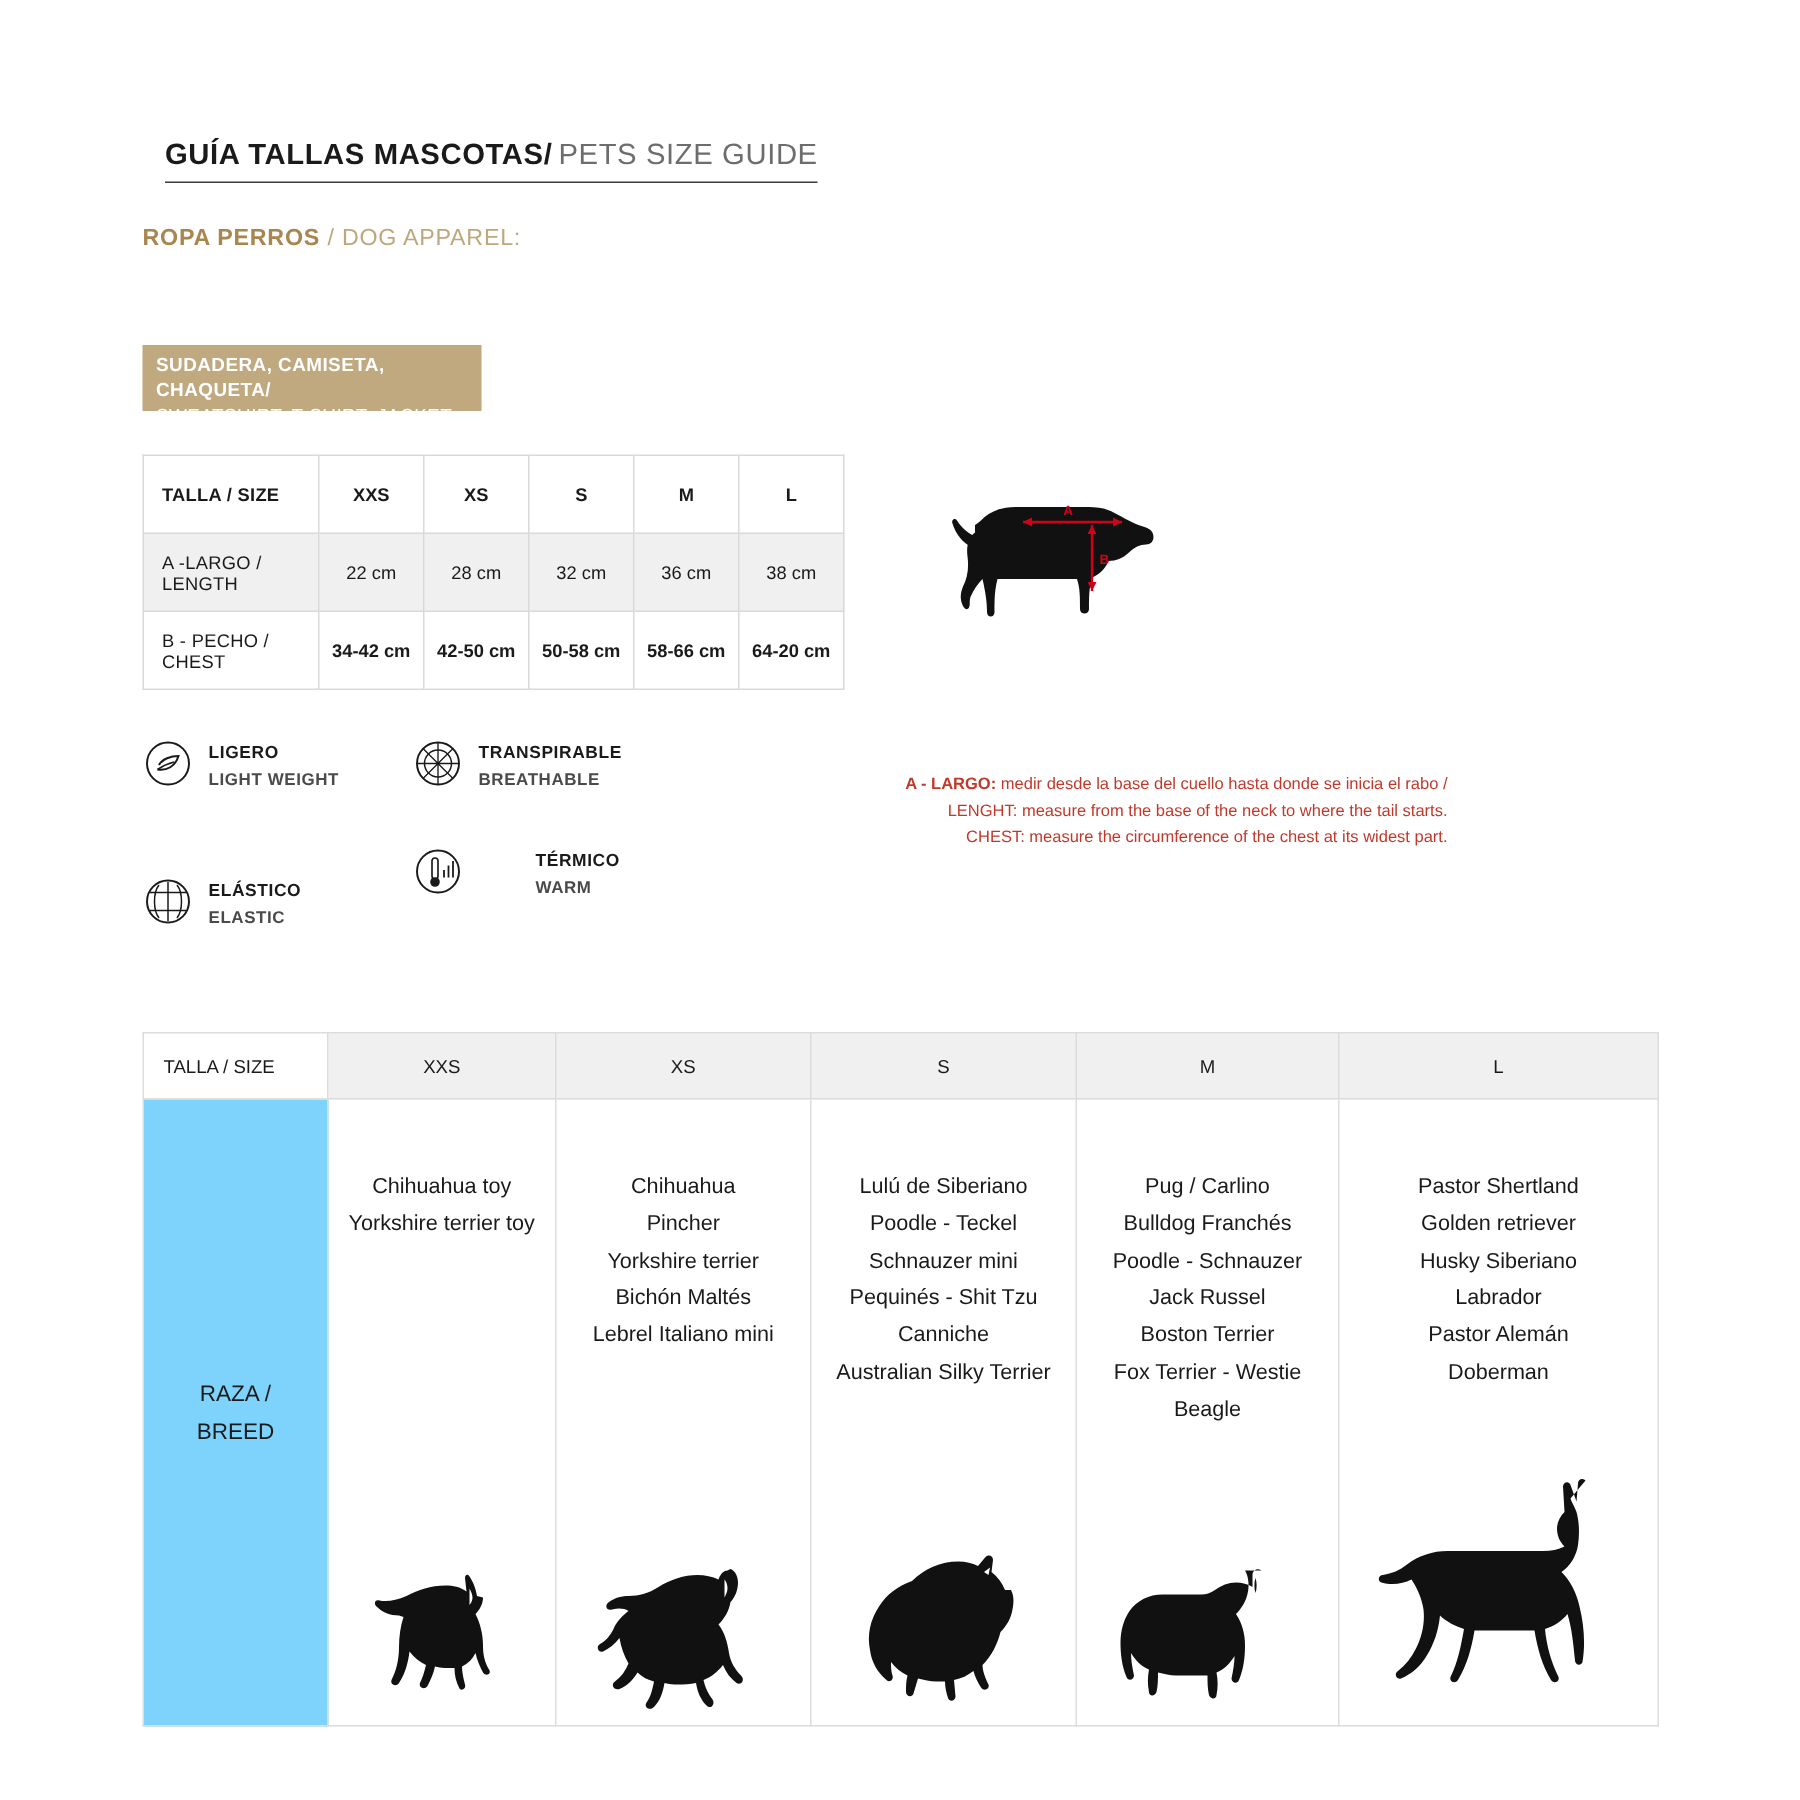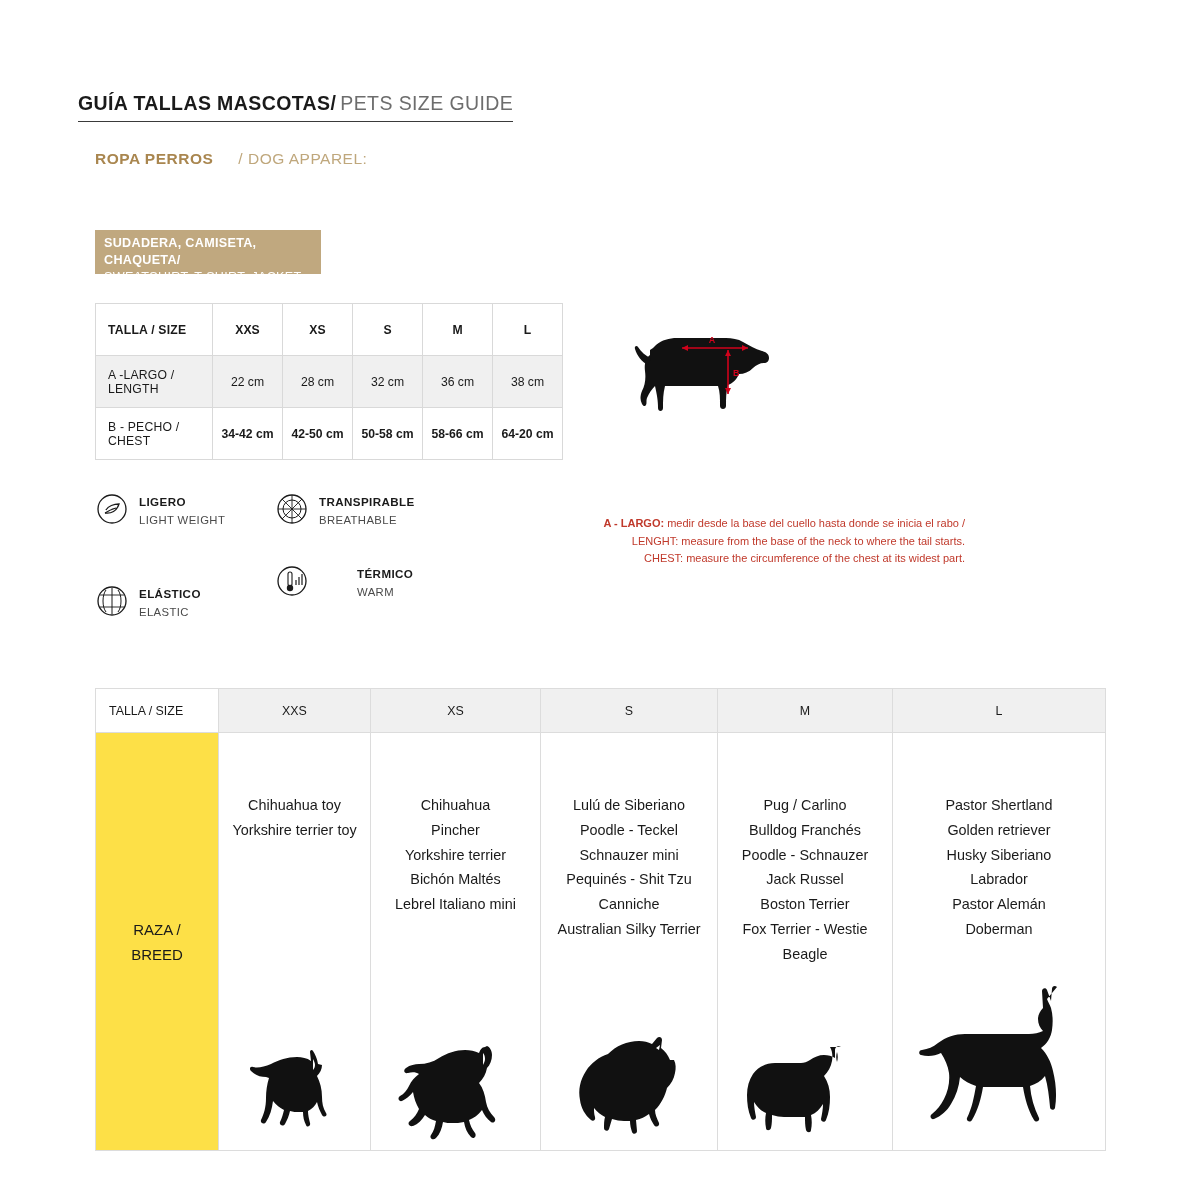--- a/index.html
+++ b/index.html
@@ -13,38 +13,38 @@
   #page {
     position: relative;
     width: 1200px; height: 1200px;
     background: #fff;
     overflow: hidden;
   }
 
   
   .title-wrap {
     position: absolute;
-    left: 78px; top: 92px;
+    left: 110px; top: 92px;
     display: flex; align-items: flex-end;
     border-bottom: 1.5px solid #3a3a3a;
     padding-bottom: 6px;
   }
   .title-es {
     font-size: 19.5px; font-weight: bold; letter-spacing: 0.4px;
     color: #1a1a1a;
   }
   .title-en {
     font-size: 19.5px; font-weight: normal; letter-spacing: 0.4px;
     color: #6d6d6d; margin-left: 4px;
   }
 
   .sub-wrap {
     position: absolute;
     left: 95px; top: 150px;
-    display: flex; align-items: baseline; gap: 20px;
+    display: flex; align-items: baseline;
   }
   .sub-es {
     font-size: 15.5px; font-weight: bold; letter-spacing: 0.5px;
     color: #a9864f;
   }
   .sub-en {
     font-size: 15.5px; font-weight: normal; letter-spacing: 0.5px;
     color: #b9a municipal; margin-left: 5px;
   }
   .sub-en { color: #bfa77c; }
@@ -106,21 +106,21 @@
   }
   .feat .ficon {
     width: 34px; height: 34px;
     display: flex; align-items: center; justify-content: center;
   }
   .feat .ftext .fl1 {
     font-size: 11.6px; font-weight: bold; letter-spacing: 0.4px; color: #1a1a1a;
     line-height: 14px;
   }
   .feat .ftext .fl2 {
-    font-size: 11.3px; font-weight: normal; letter-spacing: 0.4px; color: #4a4a4a;
+    font-size: 11.3px; font-weight: bold; letter-spacing: 0.4px; color: #4a4a4a;
     line-height: 14px;
   }
 
   
   .dog-measure {
     position: absolute;
     left: 620px; top: 320px;
     width: 240px; height: 130px;
   }
 
@@ -156,33 +156,33 @@
     font-size: 12.4px;
     vertical-align: middle;
     color: #1a1a1a;
   }
   .breed-table tr.bhead td.first {
     background: #ffffff;
     text-align: left;
     padding-left: 13px;
   }
   .breed-table td.first-body {
-    background: #fde047;
+    background: #7dd3fc;
     text-align: center;
     vertical-align: middle;
     font-size: 15px;
     line-height: 25px;
     color: #1a1a1a;
   }
   .breed-list {
     text-align: center;
     font-size: 14.4px;
     line-height: 24.8px;
     color: #1a1a1a;
-    padding-top: 60px;
+    padding-top: 46px;
   }
   .sil {
     display: flex;
     align-items: flex-end;
     justify-content: center;
     height: 150px;
   }
   td.breedcell { height: 418px; position: relative; padding: 0 4px; }
   .breedinner { display: flex; flex-direction: column; height: 100%; justify-content: space-between; }
 </style>

